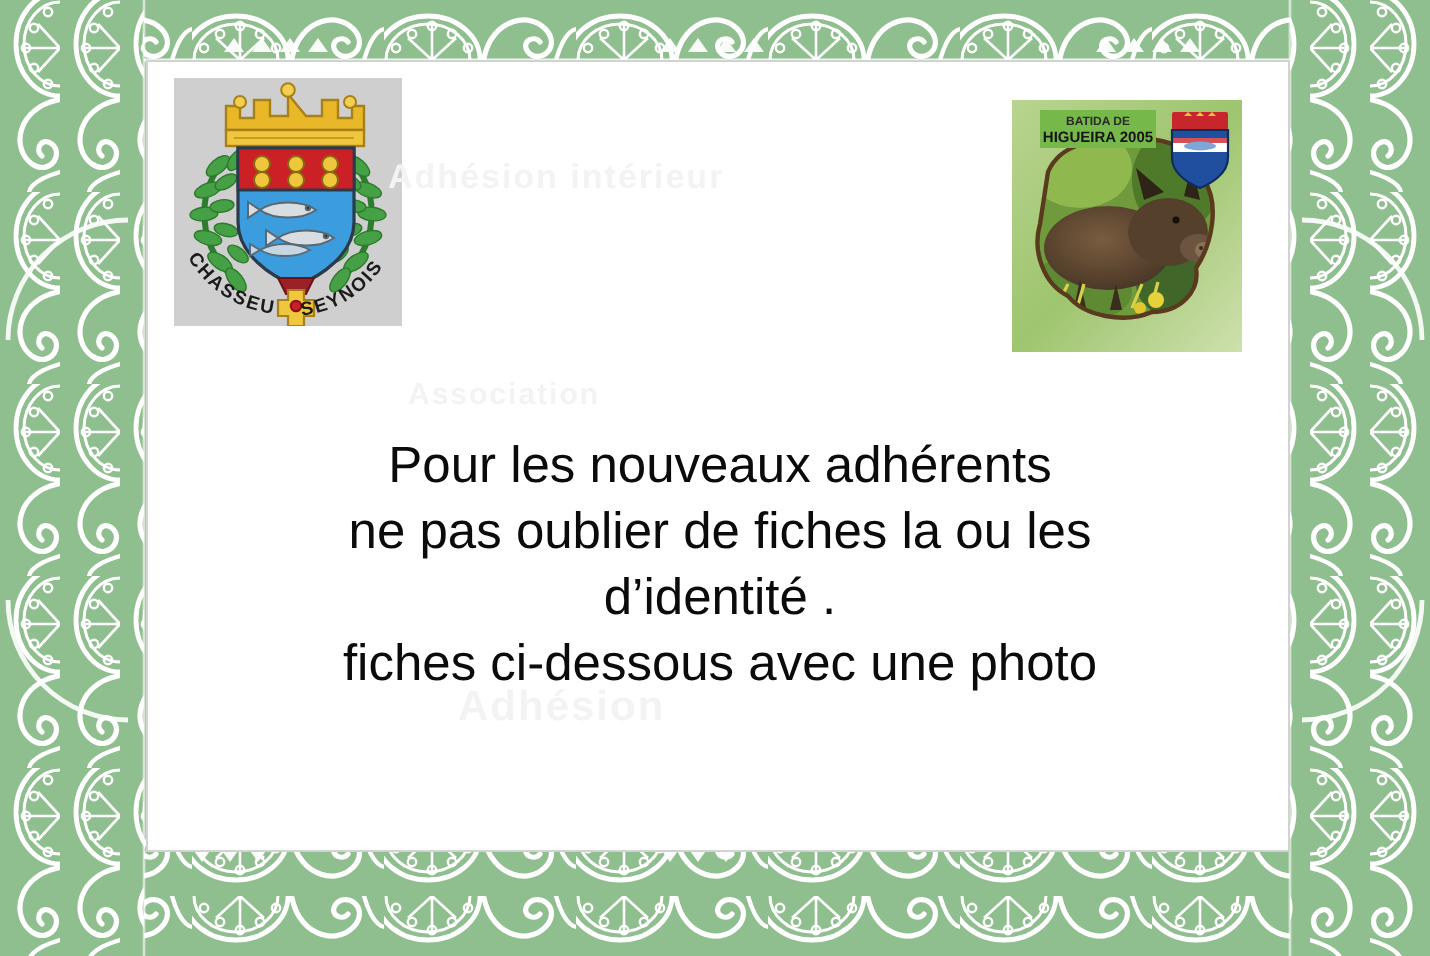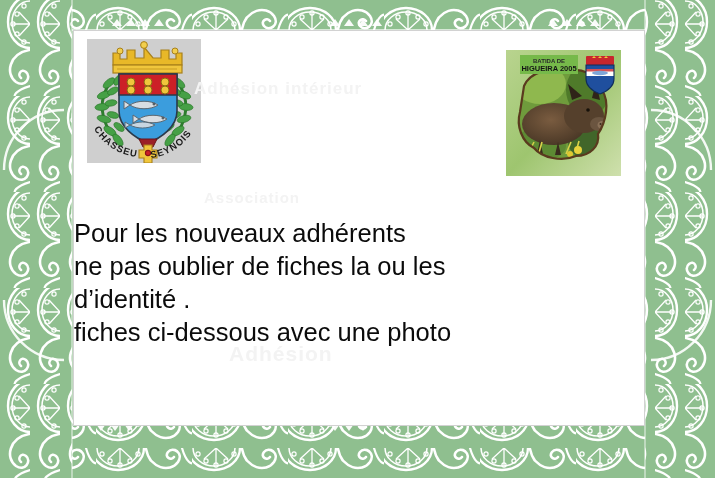--- a/index.html
+++ b/index.html
@@ -48,21 +48,21 @@
     position:absolute;color:#f3f3f3;white-space:nowrap;
     font-weight:bold;letter-spacing:1px;user-select:none;
   }
   #ghost1{left:120px;top:48px;font-size:17px;}
   #ghost2{left:130px;top:158px;font-size:15px;}
   #ghost3{left:155px;top:311px;font-size:21px;}
 
   
   #body-text{
     position:absolute;left:0;top:186px;width:572px;
-    color:#0b0b0b;
+    text-align:center;color:#0b0b0b;
     font-size:25.5px;line-height:33px;
   }
   #body-text div{white-space:nowrap;}
 </style>
 </head>
 <body>
 
 <div id="slide">
 
   <div id="frame">

